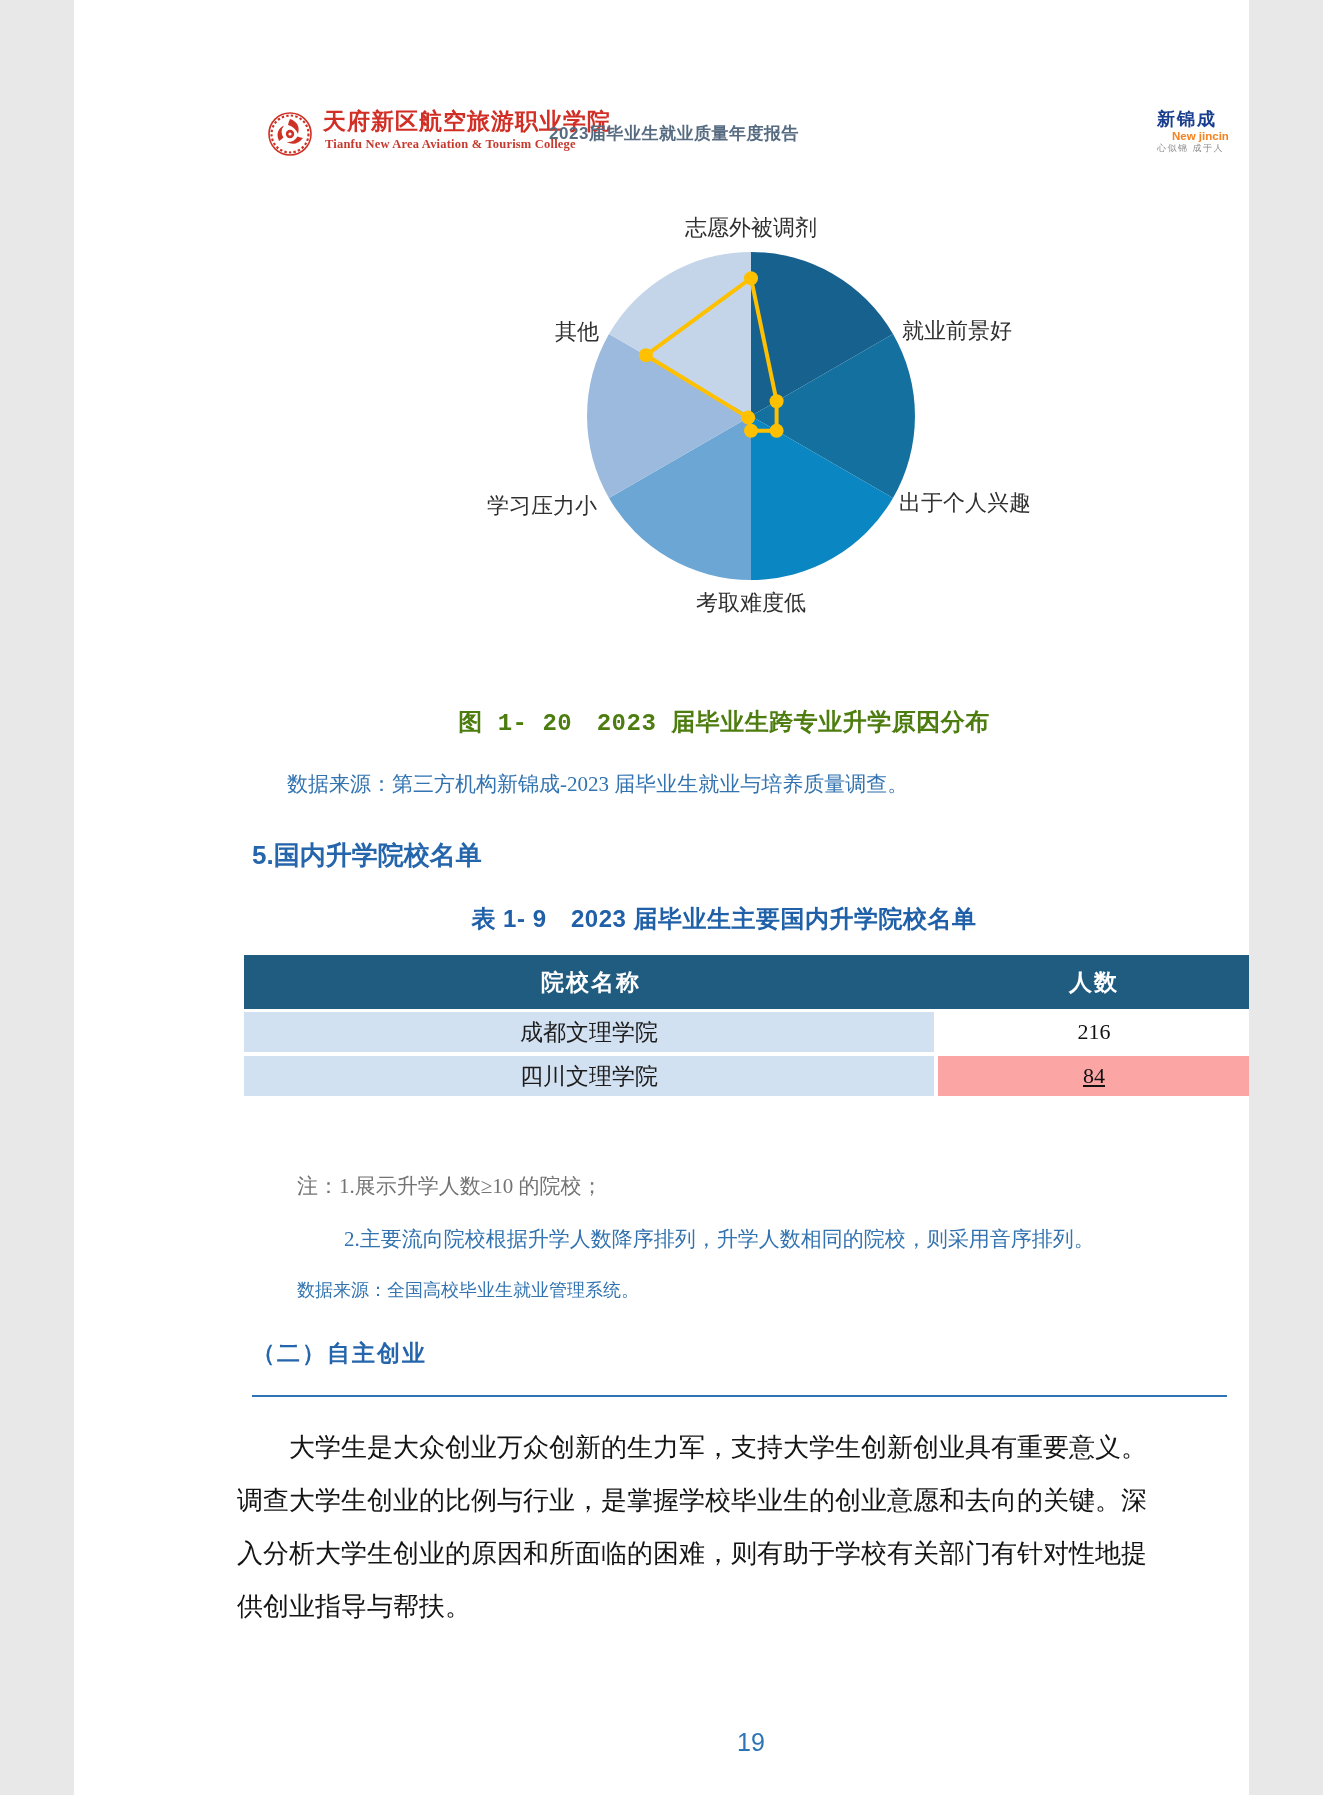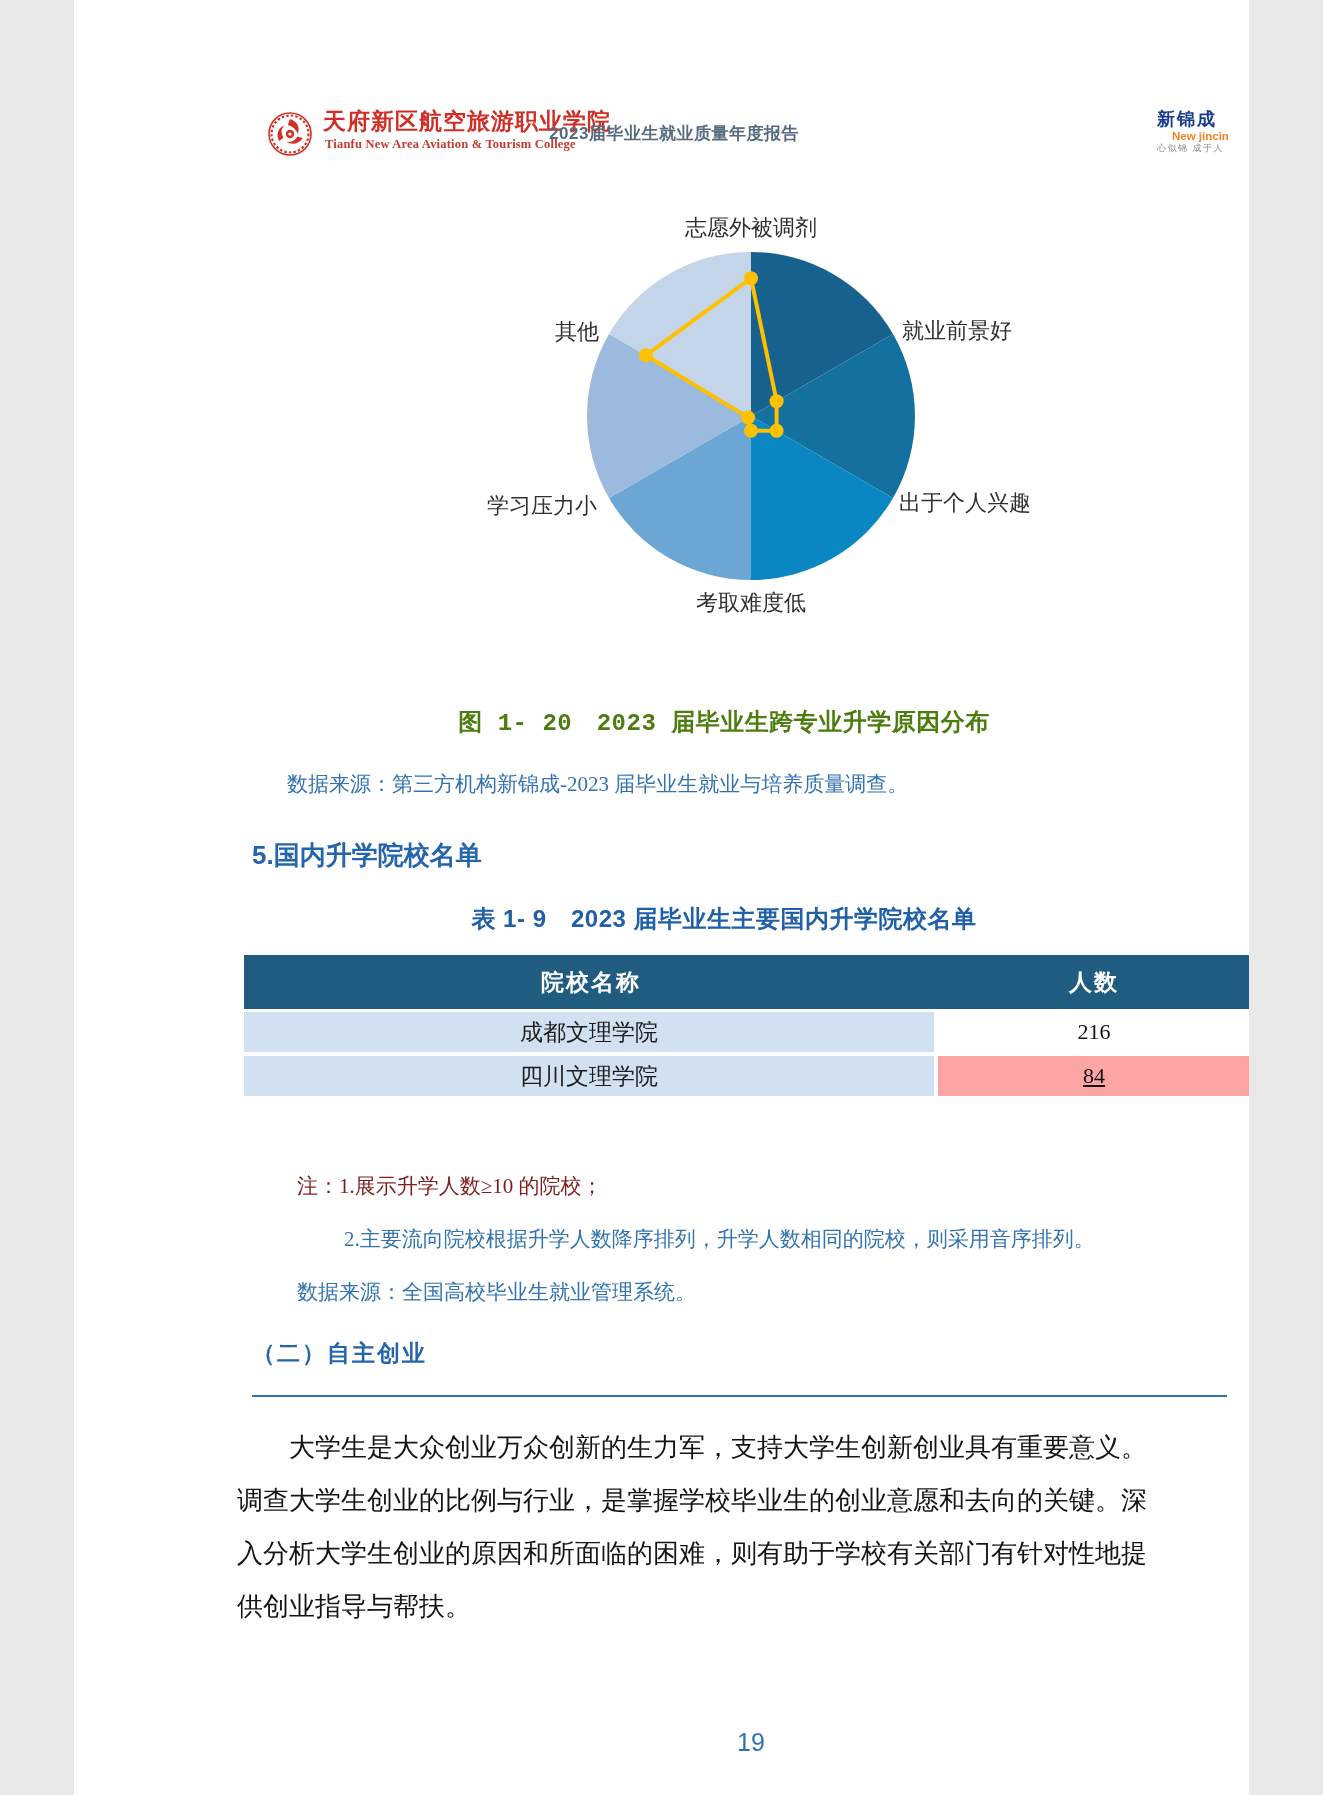--- a/index.html
+++ b/index.html
@@ -38,23 +38,23 @@
                   font-family:"Liberation Sans",sans-serif;letter-spacing:2px;}
   .tbl-header .h2{flex:1;text-align:center;color:#ffffff;font-weight:bold;font-size:23px;
                   font-family:"Liberation Sans",sans-serif;letter-spacing:2px;}
   .tbl-row{display:flex;height:40px;margin-bottom:4px;}
   .tbl-row .c1{width:690px;margin-right:4px;background:#d2e1f1;display:flex;align-items:center;
                justify-content:center;font-size:23px;color:#1c1c1c;}
   .tbl-row .c2{flex:1;display:flex;align-items:center;justify-content:center;font-size:22px;color:#111111;}
   .tbl-row .c2.shaded{background:#fca5a5;text-decoration:underline;}
   .tbl-row .c2.plain{background:#ffffff;}
 
-  .note1{left:223px;top:1172px;font-size:21px;color:#7f1d1d;}
+  .note1{left:223px;top:1172px;font-size:21px;color:#737373;}
   .note2{left:270px;top:1225px;font-size:21px;color:#3273b0;}
-  .tbl-source{left:223px;top:1278px;font-size:21px;color:#3273b0;}
+  .tbl-source{left:223px;top:1278px;font-size:18px;color:#3273b0;}
 
   .sec2-heading{left:178px;top:1338px;font-size:23px;font-weight:bold;color:#2565ab;
                font-family:"Liberation Sans",sans-serif;letter-spacing:2px;}
   .sec2-rule{left:178px;top:1395px;width:975px;height:2px;background:#2e74b5;}
 
   .body-par{left:163px;top:1421px;width:1004px;font-size:26px;color:#141414;line-height:53px;}
   .body-par .line{white-space:nowrap;}
   .body-par .line.indent{text-indent:52px;}
 
   .page-number{left:175px;top:1728px;width:1004px;text-align:center;font-size:25px;color:#2e74b5;

